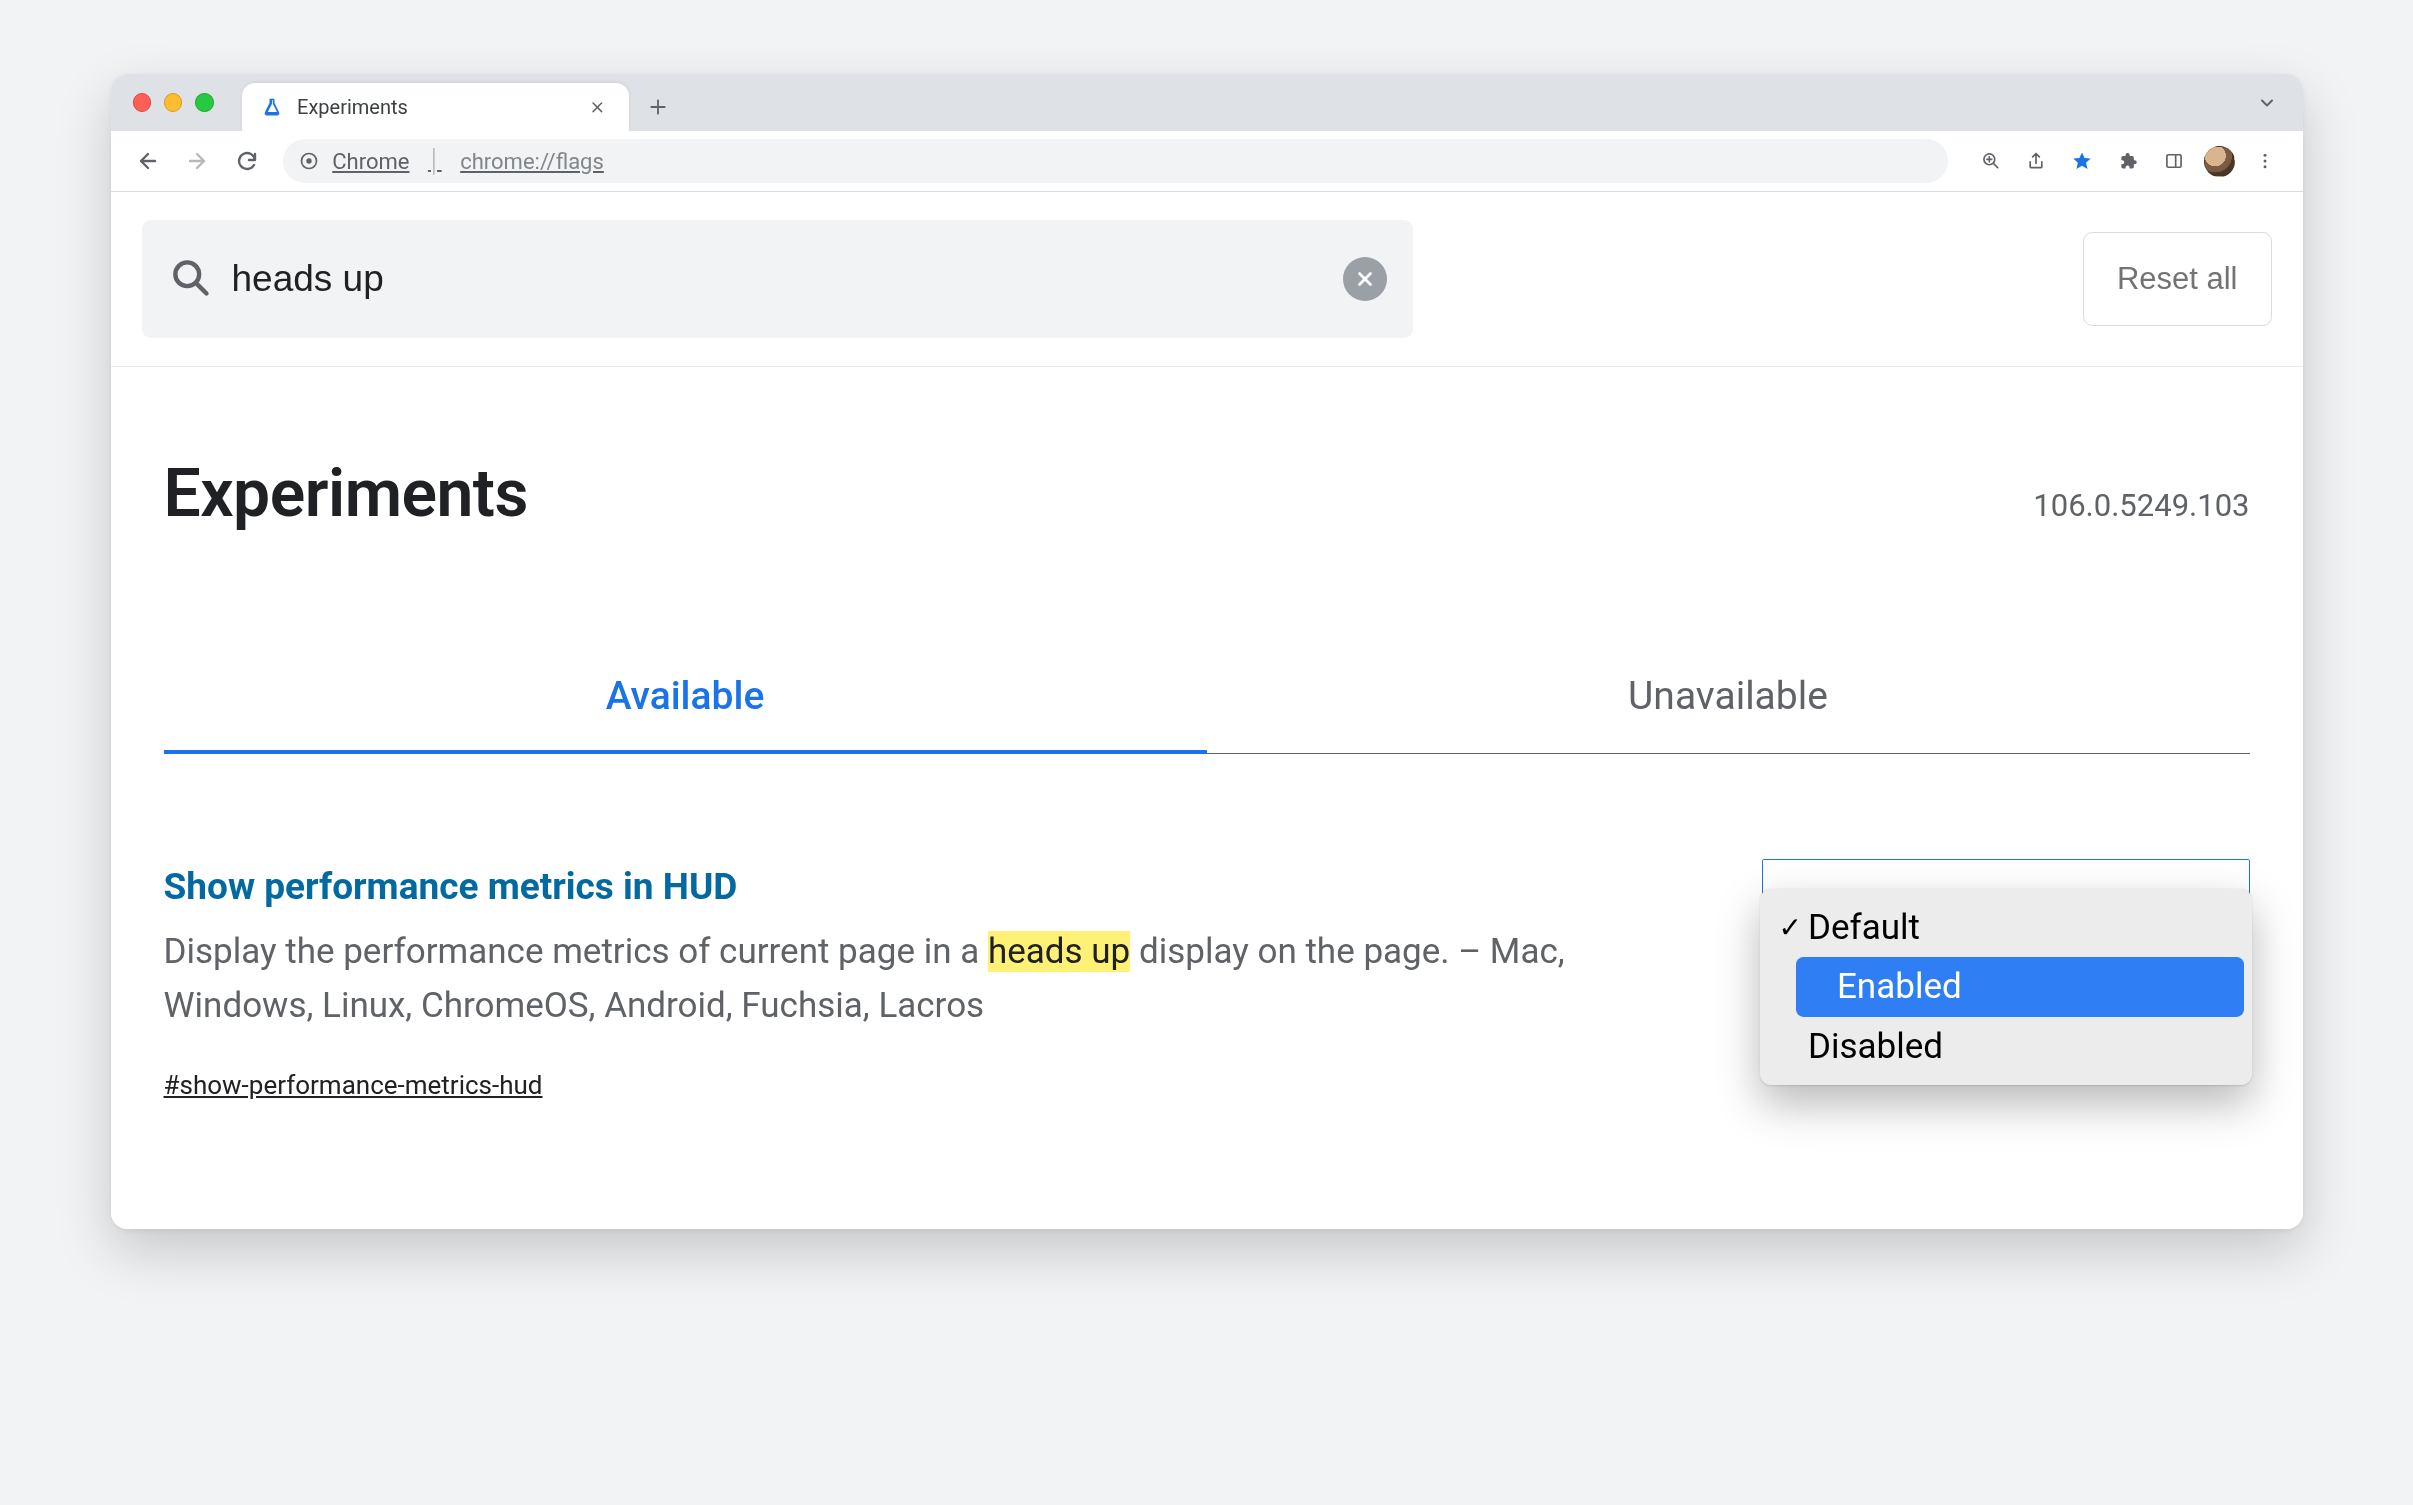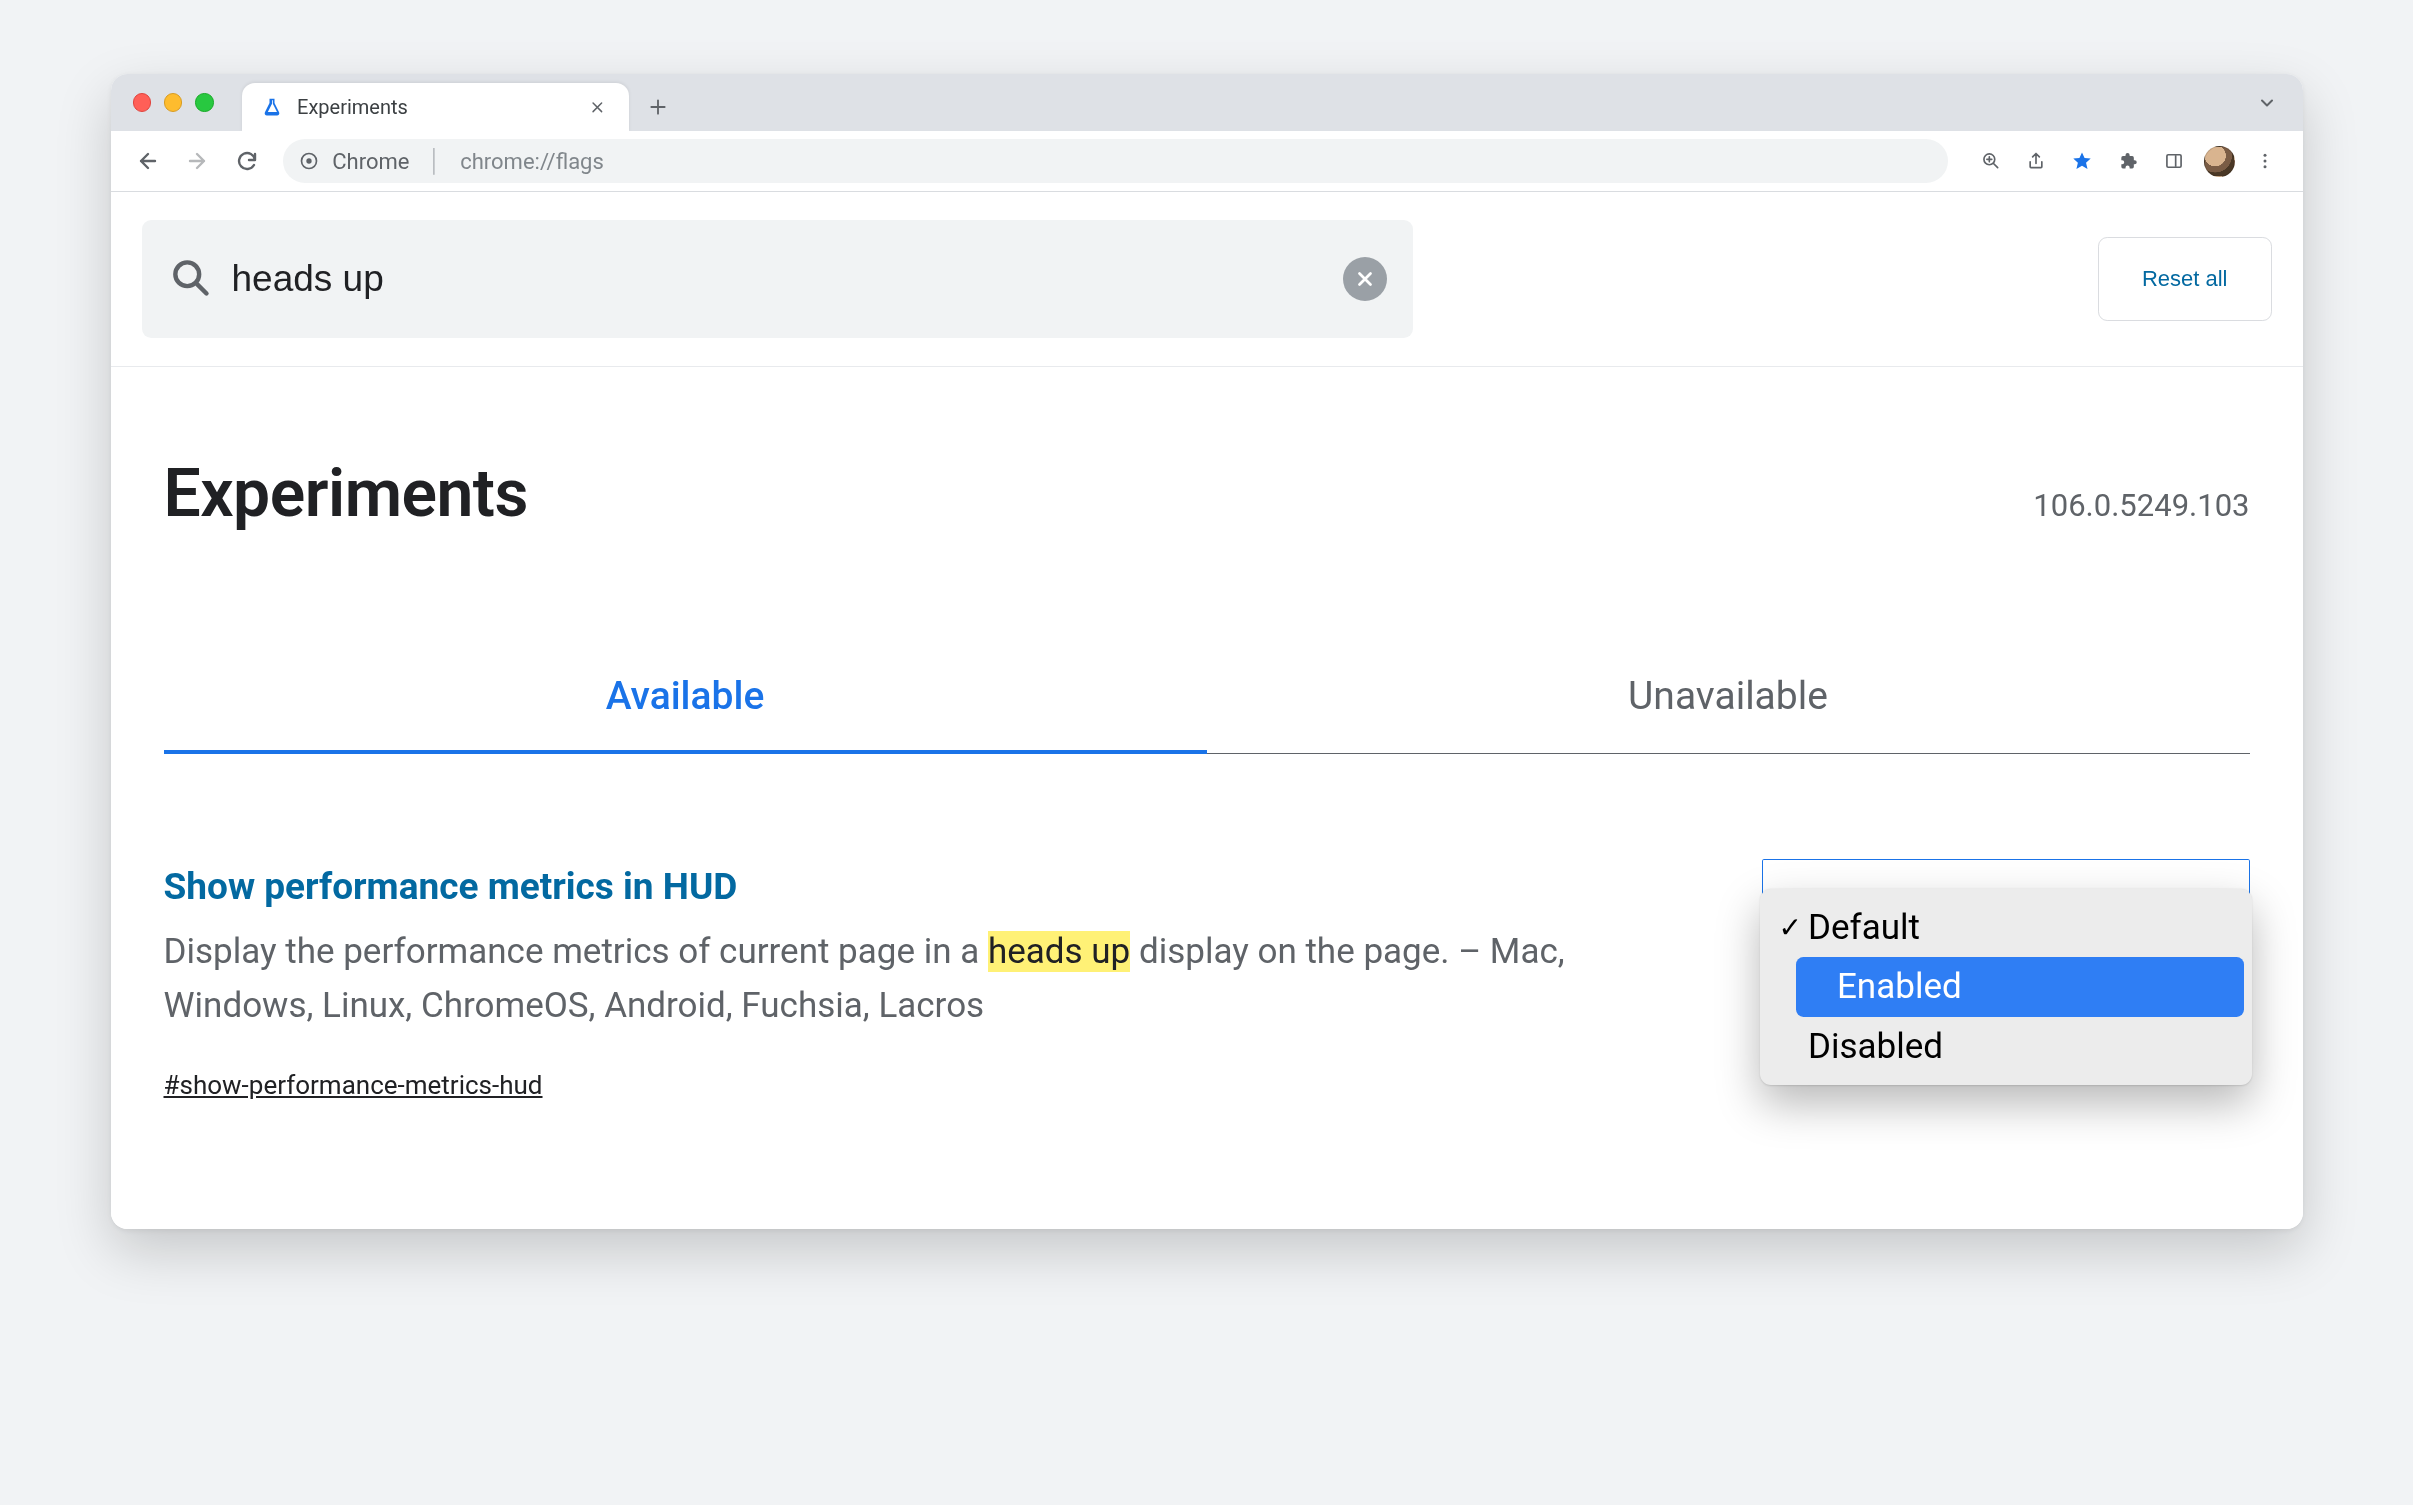--- a/index.html
+++ b/index.html
@@ -91,20 +91,21 @@
       height: 44px;
       background: #f1f3f4;
       border-radius: 22px;
       display: flex;
       align-items: center;
       padding: 0 16.6px;
       gap: 13px;
       color: #5f6368;
       font-size: 22px;
       margin: 0 7.4px;
+      text-decoration: underline;
     }
     .omnibox .chrome-logo { width:20px; height:20px; display:flex; align-items:center; justify-content:center; }
     .omnibox .origin { color:#5f6368; }
     .omnibox .sep { color:#b6b9bd; margin:0 5.5px; }
     .omnibox .path { color:#80868b; }
     .toolbar-right { display:flex; align-items:center; gap:3.7px; margin-left:7.4px; }
     .star-icon svg { fill:#1a73e8; }
     .avatar {
       width: 31px; height: 31px; border-radius: 50%; overflow:hidden;
       background: radial-gradient(circle at 35% 30%, #d9b48f 0 38%, #7a5c45 39% 60%, #4a3826 61% 100%);
@@ -146,24 +147,24 @@
       color:#202124;
     }
     .clear-btn {
       width:44px; height:44px; border-radius:50%; background:#9aa0a6;
       display:flex; align-items:center; justify-content:center; cursor:pointer;
     }
     .topbar-spacer { flex:1; }
     .reset-btn {
       border:0.9px solid #dadce0;
       background:#fff;
-      color:#0369a1;
-      font-size:22px;
+      color:#737373;
+      font-size:31px;
       font-weight:500;
-      padding: 28px 43px;
+      padding: 28px 33px;
       border-radius:9.2px;
       cursor:pointer;
     }
     .heading-row {
       display:flex;
       align-items:baseline;
       justify-content:space-between;
       padding: 88px 53px 9.2px;
     }
     .heading-row h1 { font-size:66px; font-weight:600; color:#202124; letter-spacing:-0.5px; }

